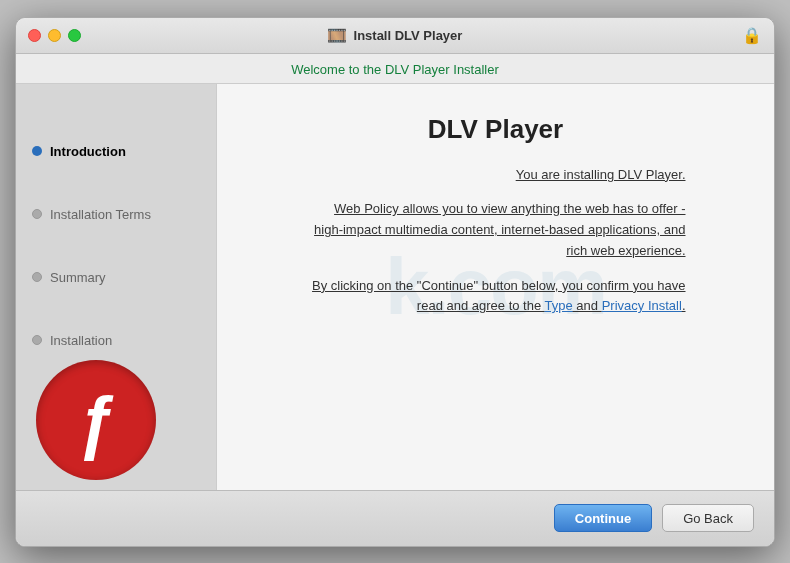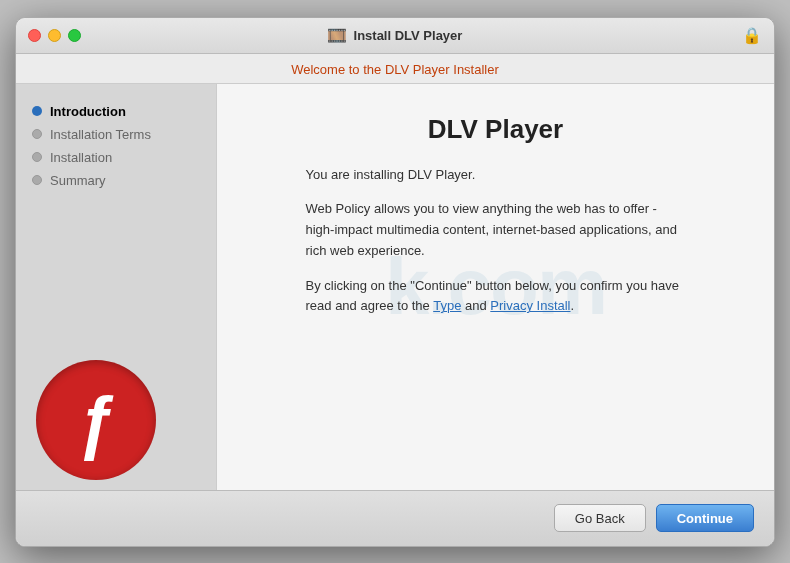--- a/index.html
+++ b/index.html
@@ -69,21 +69,21 @@
       right: 12px;
       font-size: 16px;
       color: #666;
     }
 
     .subtitle-bar {
       background: #ececec;
       text-align: center;
       padding: 8px 0 6px 0;
       font-size: 13px;
-      color: #c2410c;
+      color: #15803d;
       border-bottom: 1px solid #ccc;
     }
 
     .content-area {
       display: flex;
       flex: 1;
       overflow: hidden;
     }
 
     .sidebar {
@@ -97,20 +97,21 @@
       overflow: hidden;
     }
 
     .sidebar-item {
       display: flex;
       align-items: center;
       gap: 8px;
       padding: 4px 16px;
       font-size: 13px;
       color: #666;
+      margin-top: 40px;
     }
 
     .sidebar-item.active {
       color: #000;
       font-weight: 700;
     }
 
     .sidebar-dot {
       width: 10px;
       height: 10px;
@@ -167,25 +168,26 @@
       color: #222;
       margin-bottom: 20px;
       text-align: right;
       position: relative;
       z-index: 1;
     }
 
     .description-text {
       font-size: 13px;
       color: #333;
-      text-align: left;
+      text-align: right;
       line-height: 1.6;
       max-width: 380px;
       position: relative;
       z-index: 1;
+      text-decoration: underline;
     }
 
     .description-text p {
       margin-bottom: 14px;
     }
 
     .terms-link {
       color: #2a6ebb;
       text-decoration: underline;
       cursor: pointer;
@@ -282,25 +284,25 @@
       <div class="sidebar-item active">
         <div class="sidebar-dot active-dot"></div>
         <span>Introduction</span>
       </div>
       <div class="sidebar-item">
         <div class="sidebar-dot inactive-dot"></div>
         <span>Installation Terms</span>
       </div>
       <div class="sidebar-item">
         <div class="sidebar-dot inactive-dot"></div>
-        <span>Installation</span>
+        <span>Summary</span>
       </div>
       <div class="sidebar-item">
         <div class="sidebar-dot inactive-dot"></div>
-        <span>Summary</span>
+        <span>Installation</span>
       </div>
 
       <div class="flash-logo-bottom">
         <div class="flash-circle">
           <span class="flash-f">ƒ</span>
         </div>
       </div>
     </div>
 
     <div class="main-content">
@@ -319,17 +321,17 @@
             <span>By clicking on the "Continue" button below, you confirm you have read and agree to the </span><a class="terms-link">Type</a><span> and </span><a class="terms-link">Privacy Install</a><span>.</span>
           </p>
         </div>
 
       </div>
     </div>
 
   </div>
 
   <div class="bottom-bar">
+    <button class="btn btn-primary">Continue</button>
     <button class="btn btn-secondary">Go Back</button>
-    <button class="btn btn-primary">Continue</button>
   </div>
 
 </div>
 
 </body></html>

